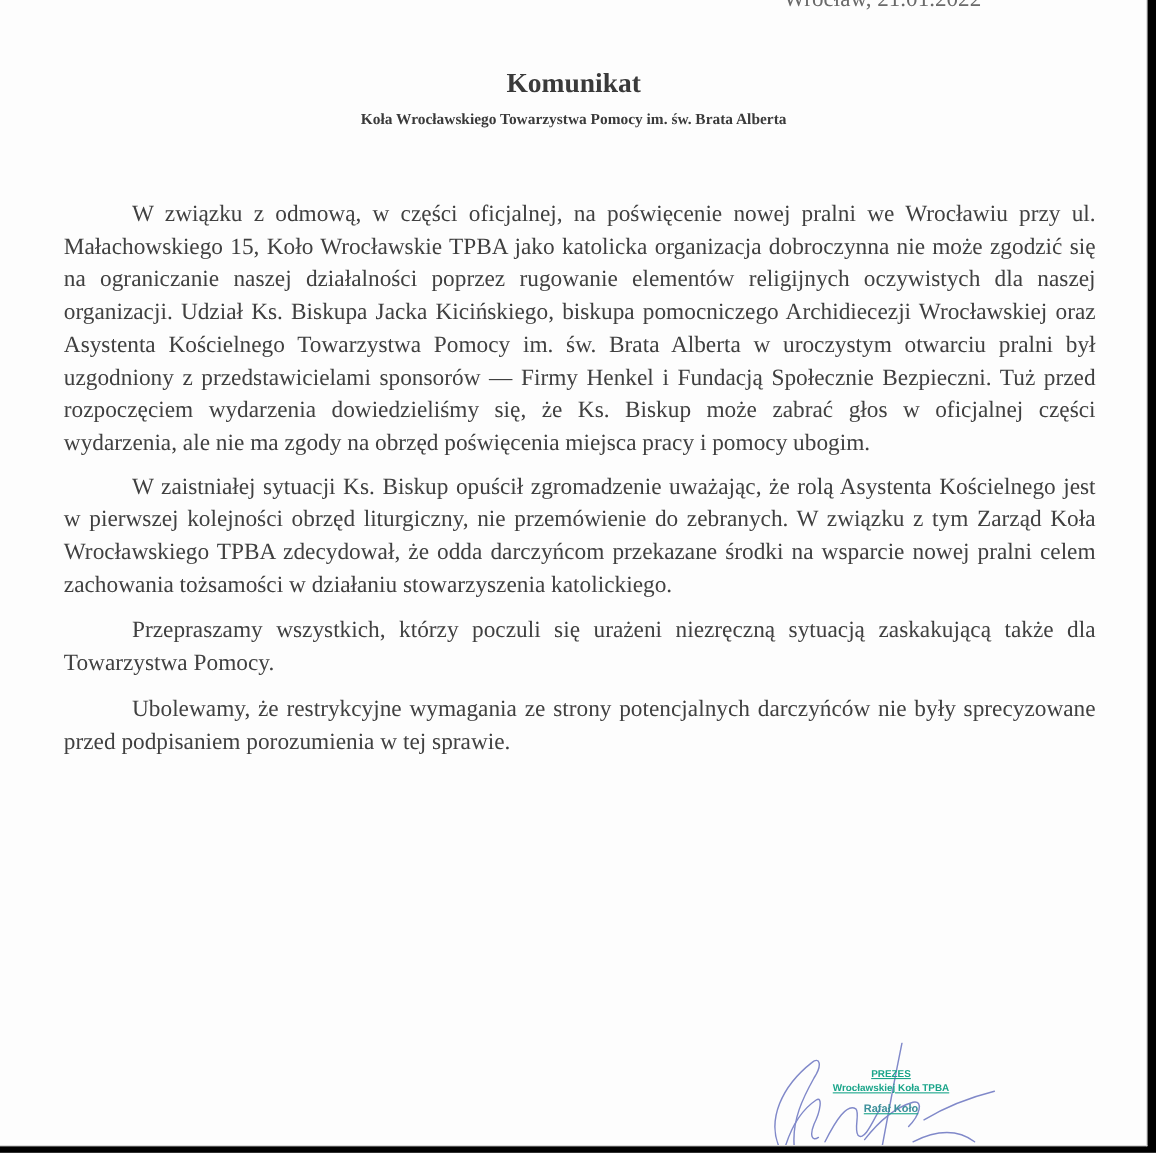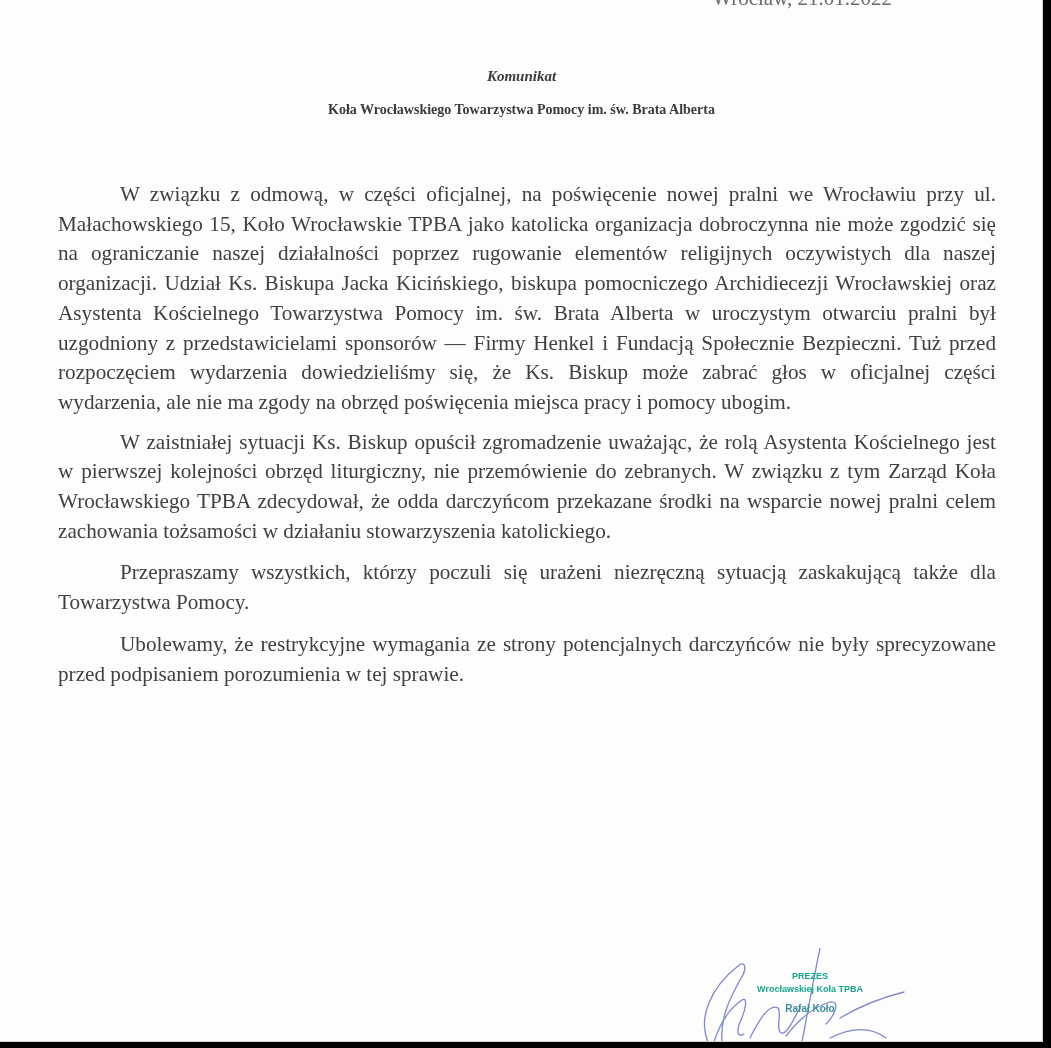--- a/index.html
+++ b/index.html
@@ -21,40 +21,40 @@
     .date {
       position: absolute; top: -14px; right: 150px;
       font-size: 21px; color: #6a6a6a;
       filter: blur(0.4px);
     }
     .title-block {
       position: absolute; top: 62px; left: 0; width: 1043px;
       text-align: center; color: #3a3a3a;
       font-weight: bold;
     }
-    .title-block .t1 { font-size: 15px; line-height: 29px; font-style: italic; }
+    .title-block .t1 { font-size: 25px; line-height: 29px; }
     .title-block .t2 { font-size: 14px; line-height: 29px; margin-top: 4px; }
     .body {
       position: absolute; top: 180px; left: 58px; width: 938px;
       color: #404040;
       font-size: 21.2px;
       line-height: 29.7px;
       text-align: justify;
     }
     .body p { margin: 0 0 12px 0; text-indent: 62px; font-family: Liberation Serif, serif; }
     .body p.p1 { margin-bottom: 10px; }
     .body p.p2 { margin-bottom: 12px; }
     .signature {
       position: absolute; left: 690px; top: 948px; width: 230px; height: 94px;
     }
     .stamp {
       position: absolute; left: 20px; top: 22px; width: 200px;
       text-align: center; color: #1aa58a;
       font-family: "Liberation Sans", "DejaVu Sans", sans-serif;
-      font-weight: bold; font-size: 9px; line-height: 13px;
+      font-weight: bold; font-size: 9px; line-height: 13px; text-decoration: underline;
     }
     .stamp .s-name { margin-top: 6px; color: #3c8f9a; font-size: 10px; }
   </style>
 </head>
 <body>
 
 <div class="page">
 
   <div class="date">Wrocław, 21.01.2022</div>
 

